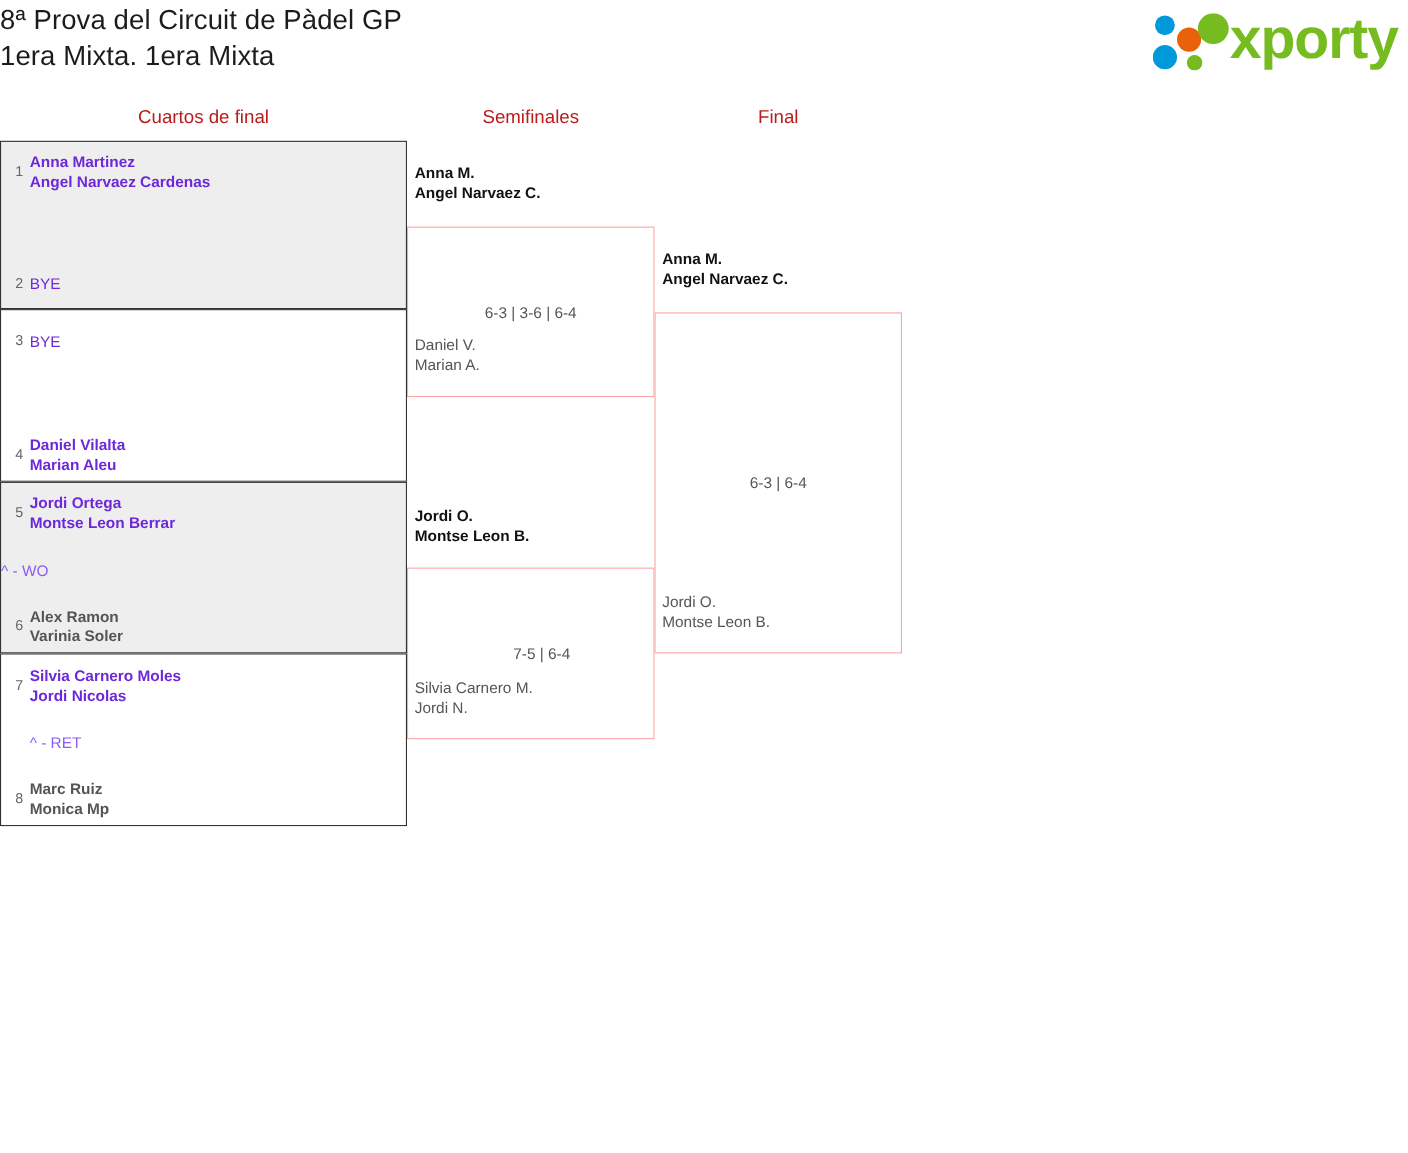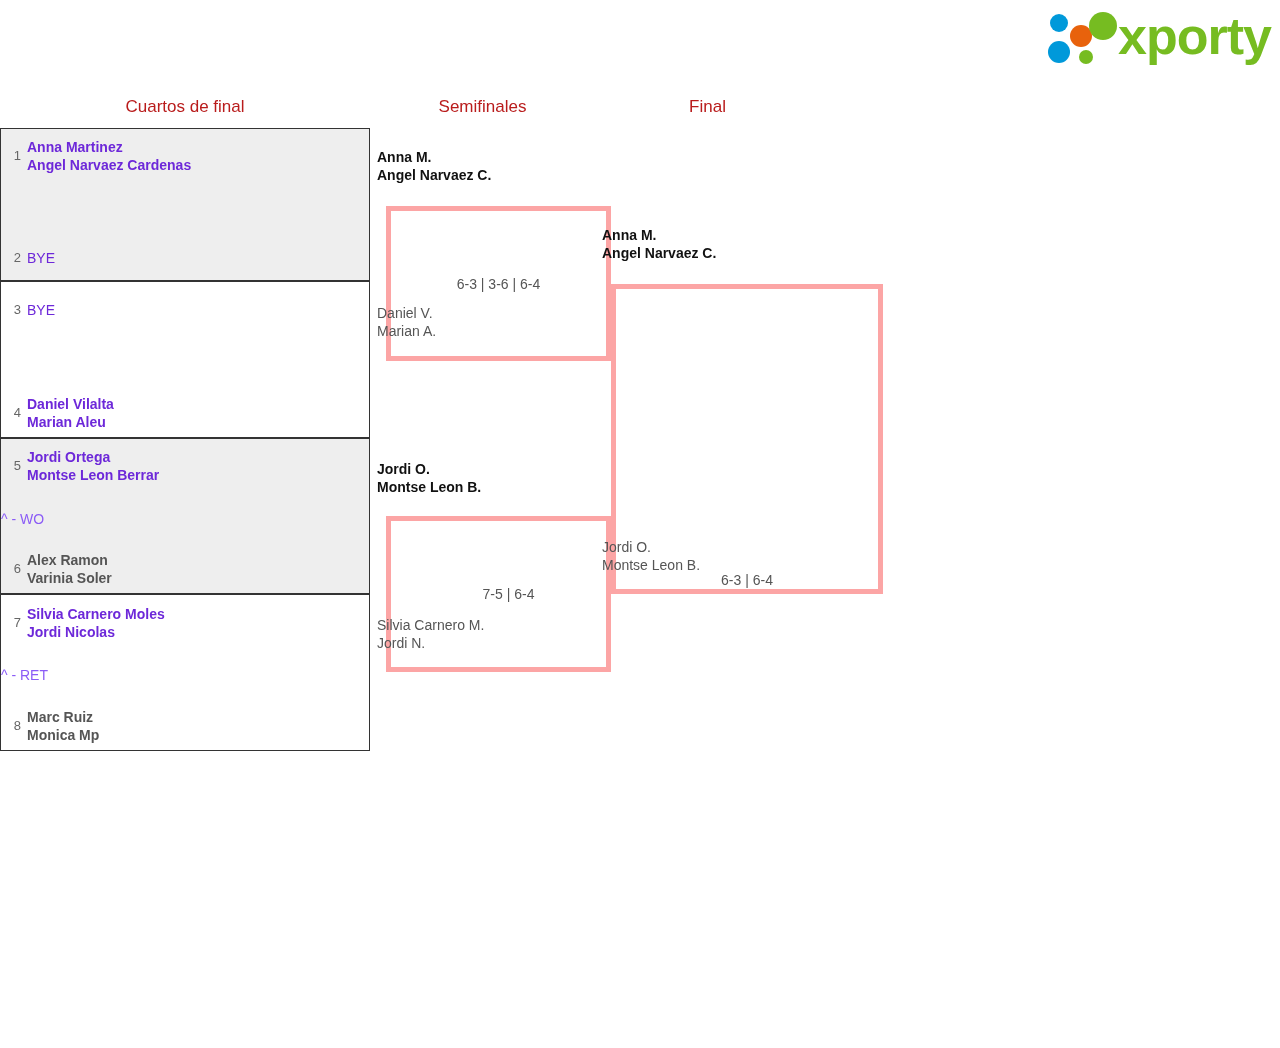--- a/index.html
+++ b/index.html
@@ -83,52 +83,55 @@
   }
 
   
   .adv-label { position: absolute; font-size: 14px; line-height: 18px; }
   .adv-label.winner { font-weight: 700; color: #111111; }
   .adv-label.loser  { font-weight: 400; color: #555555; }
   .adv-label .nm { white-space: nowrap; }
 
   .score-box {
     position: absolute;
-    border: 5px solid #fca5a5;
+    border: 1px solid #fca5a5;
     background: #ffffff;
     display: flex;
     align-items: center;
     justify-content: center;
-    margin-left: 16px;
   }
   .score-box .sc {
     font-size: 14px;
     line-height: 18px;
     color: #555555;
     white-space: nowrap;
   }
 
   
   .sf-box-1 { left: 370px; top: 206px; width: 225px; height: 155px; }
   .sf-box-2 { left: 370px; top: 516px; width: 225px; height: 156px; padding-left: 20px; }
   .sf-name-1a { left: 377px; top: 148px; }
   .sf-name-1b { left: 377px; top: 304px; }
   .sf-name-2a { left: 377px; top: 460px; }
   .sf-name-2b { left: 377px; top: 616px; }
 
   
-  .f-box { left: 595px; top: 284px; width: 272px; height: 310px; align-items: flex-end; }
+  .f-box { left: 595px; top: 284px; width: 225px; height: 310px; }
   .f-name-a { left: 602px; top: 226px; }
   .f-name-b { left: 602px; top: 538px; }
 </style>
 </head>
 <body>
 
 <div class="page">
 
+  <div class="title-block">
+    <div class="title-line">8ª Prova del Circuit de Pàdel GP</div>
+    <div class="title-line">1era Mixta. 1era Mixta</div>
+  </div>
 
   <div class="logo">
     <svg class="logo-dots" viewBox="0 0 70 52">
       <circle cx="11" cy="11" r="9" fill="#0099da"></circle>
       <circle cx="11" cy="40" r="11" fill="#0099da"></circle>
       <circle cx="33" cy="24" r="11" fill="#e8620c"></circle>
       <circle cx="38" cy="45" r="7" fill="#76bc21"></circle>
       <circle cx="55" cy="14" r="14" fill="#76bc21"></circle>
     </svg>
     <div class="logo-word">xporty</div>
@@ -191,21 +194,21 @@
     </div>
 
     <div class="qf-card" style="top:594px; height:157px;">
       <div class="qf-slot winner" style="top:10px;">
         <span class="seed two-line">7</span>
         <span class="names">
           <span class="nm">Silvia Carnero Moles</span><br>
           <span class="nm">Jordi Nicolas</span>
         </span>
       </div>
-      <div class="qf-score" style="top:71px;">^ - RET</div>
+      <div class="qf-score" style="top:71px;padding-left:26px;">^ - RET</div>
       <div class="qf-slot loser" style="top:113px;">
         <span class="seed two-line">8</span>
         <span class="names">
           <span class="nm">Marc Ruiz</span><br>
           <span class="nm">Monica Mp</span>
         </span>
       </div>
     </div>
 
     <div class="adv-label winner sf-name-1a">

